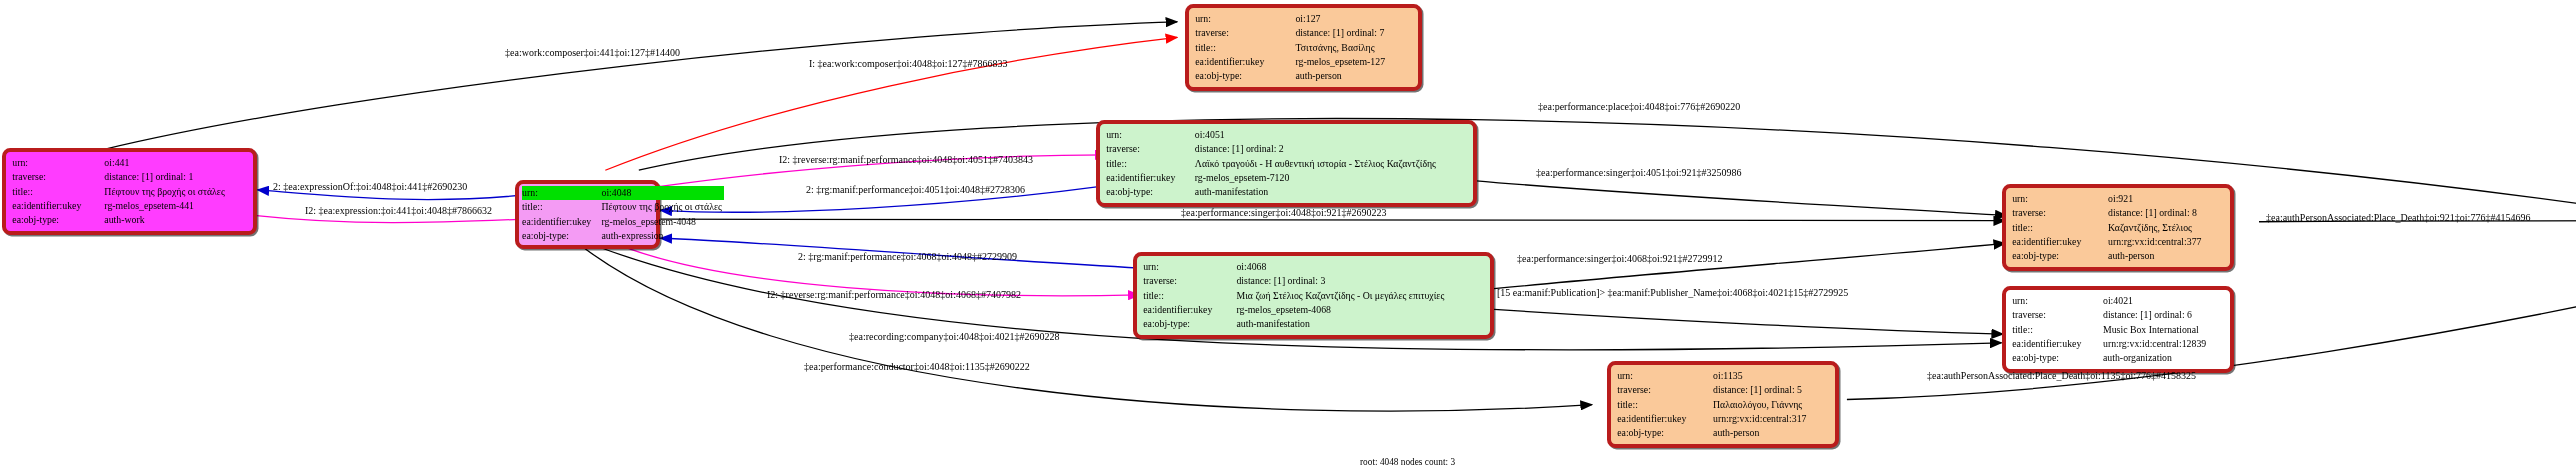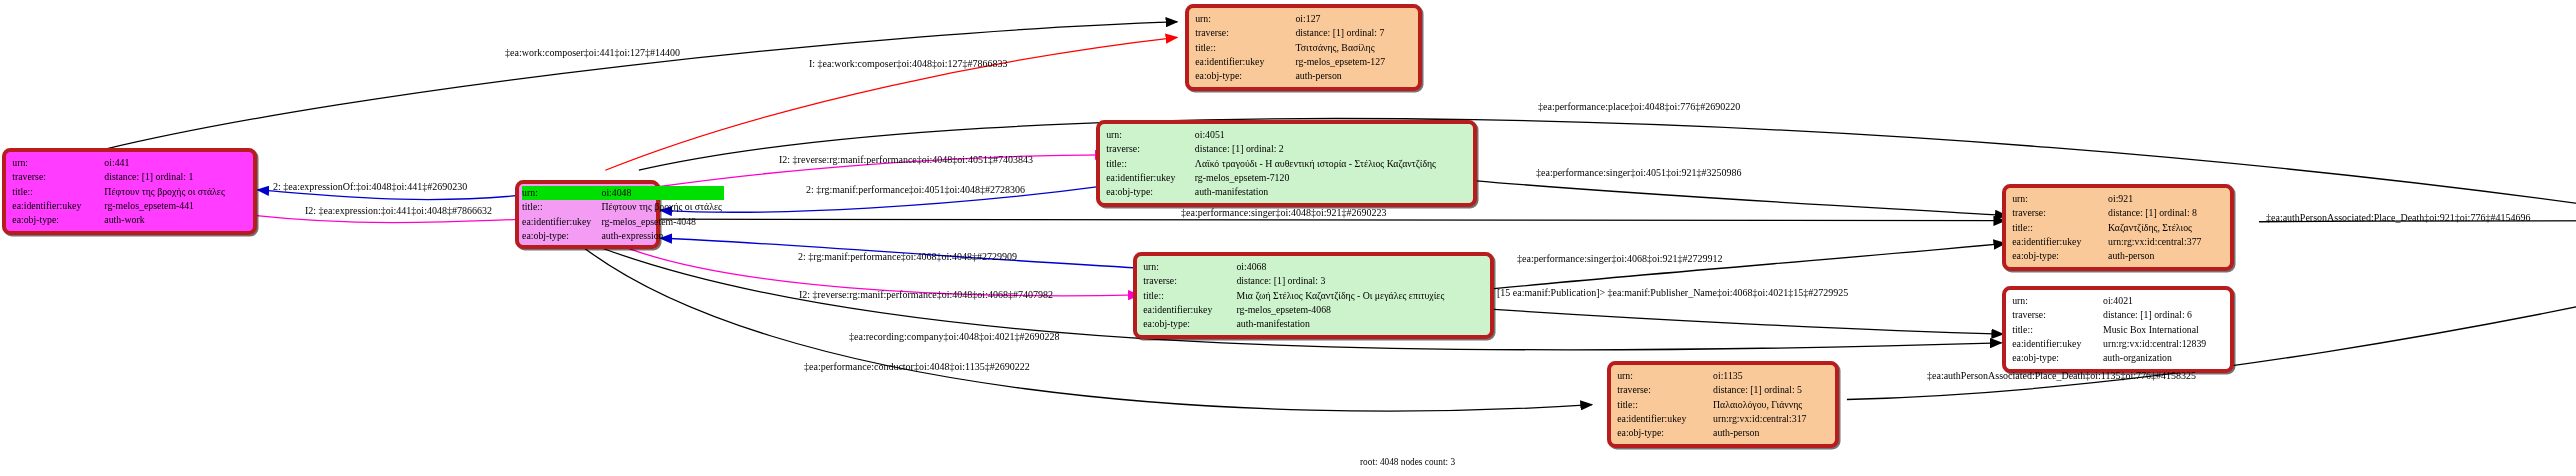--- a/index.html
+++ b/index.html
@@ -299,21 +299,21 @@
       </table>
   </div>
 
   <div class="elabel" style="left:505px;top:47px;">‡ea:work:composer‡oi:441‡oi:127‡#14400</div>
   <div class="elabel" style="left:809px;top:58px;">I: ‡ea:work:composer‡oi:4048‡oi:127‡#7866833</div>
   <div class="elabel" style="left:273px;top:181px;">2: ‡ea:expressionOf:‡oi:4048‡oi:441‡#2690230</div>
   <div class="elabel" style="left:277px;top:205px;margin-left:28px;">I2: ‡ea:expression:‡oi:441‡oi:4048‡#7866632</div>
   <div class="elabel" style="left:779px;top:154px;">I2: ‡reverse:rg:manif:performance‡oi:4048‡oi:4051‡#7403843</div>
   <div class="elabel" style="left:806px;top:184px;">2: ‡rg:manif:performance‡oi:4051‡oi:4048‡#2728306</div>
   <div class="elabel" style="left:798px;top:251px;">2: ‡rg:manif:performance‡oi:4068‡oi:4048‡#2729909</div>
-  <div class="elabel" style="left:767px;top:289px;padding-left:32px;">I2: ‡reverse:rg:manif:performance‡oi:4048‡oi:4068‡#7407982</div>
+  <div class="elabel" style="left:735px;top:289px;padding-left:32px;">I2: ‡reverse:rg:manif:performance‡oi:4048‡oi:4068‡#7407982</div>
   <div class="elabel" style="left:1538px;top:101px;">‡ea:performance:place‡oi:4048‡oi:776‡#2690220</div>
   <div class="elabel" style="left:1536px;top:167px;">‡ea:performance:singer‡oi:4051‡oi:921‡#3250986</div>
   <div class="elabel" style="left:1181px;top:207px;">‡ea:performance:singer‡oi:4048‡oi:921‡#2690223</div>
   <div class="elabel" style="left:1517px;top:253px;">‡ea:performance:singer‡oi:4068‡oi:921‡#2729912</div>
   <div class="elabel" style="left:2266px;top:212px;">‡ea:authPersonAssociated:Place_Death‡oi:921‡oi:776‡#4154696</div>
   <div class="elabel" style="left:1497px;top:287px;">[15 ea:manif:Publication]&gt; ‡ea:manif:Publisher_Name‡oi:4068‡oi:4021‡15‡#2729925</div>
   <div class="elabel" style="left:849px;top:331px;">‡ea:recording:company‡oi:4048‡oi:4021‡#2690228</div>
   <div class="elabel" style="left:804px;top:361px;">‡ea:performance:conductor‡oi:4048‡oi:1135‡#2690222</div>
   <div class="elabel" style="left:1927px;top:370px;">‡ea:authPersonAssociated:Place_Death‡oi:1135‡oi:776‡#4158325</div>
 

